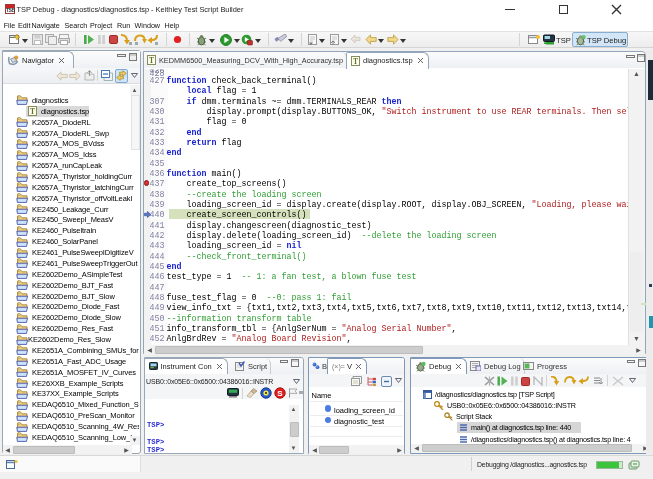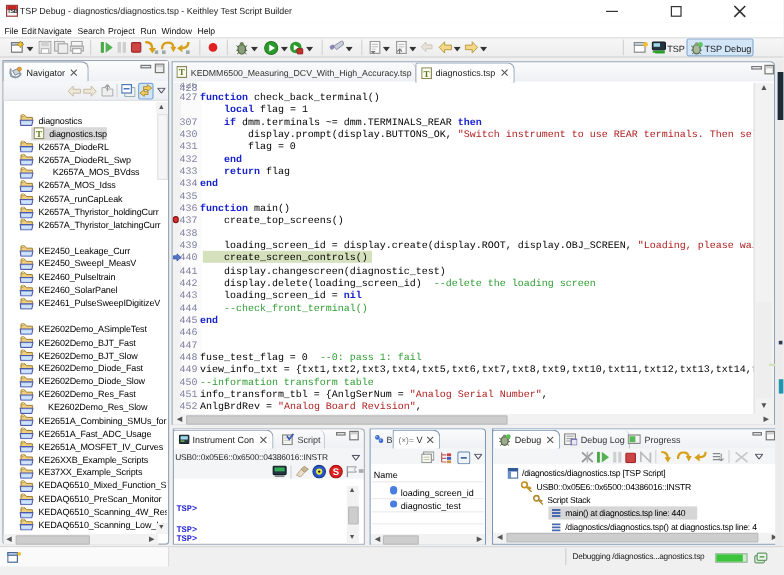--- a/index.html
+++ b/index.html
@@ -304,21 +304,21 @@
       </svg>
       <span style="margin-left:4px">K2657A_DiodeRL_Swp</span>
     </div>
 <div class="nav-row" style="left:13px;top:54.4px">
       <svg width="12" height="10" viewBox="0 0 12 10" style="flex:none">
         <path d="M1.5 1.2 L4.8 1.2 L6 2.8 L11 2.8 L11 6 L1.5 6 Z" fill="#f0cf7e" stroke="#9a7a28" stroke-width="0.8"></path>
         <path d="M2.2 0.4 L3.8 0.4 L4.6 1.6 L2.2 2.6 Z" fill="#f6e2a0" stroke="#b09040" stroke-width="0.6"></path>
         <path d="M0.8 5.2 L11.6 5.2 L10.4 9.6 L1.4 9.6 Z" fill="#aecdf4" stroke="#5058aa" stroke-width="0.9"></path>
         <path d="M2 6.3 L10.4 6.3 L10 8.6 L2 8.6 Z" fill="#cfe3fb"></path>
       </svg>
-      <span style="margin-left:16px">K2657A_MOS_BVdss</span>
+      <span style="margin-left:4px">K2657A_MOS_BVdss</span>
     </div>
 <div class="nav-row" style="left:13px;top:65.2px">
       <svg width="12" height="10" viewBox="0 0 12 10" style="flex:none">
         <path d="M1.5 1.2 L4.8 1.2 L6 2.8 L11 2.8 L11 6 L1.5 6 Z" fill="#f0cf7e" stroke="#9a7a28" stroke-width="0.8"></path>
         <path d="M2.2 0.4 L3.8 0.4 L4.6 1.6 L2.2 2.6 Z" fill="#f6e2a0" stroke="#b09040" stroke-width="0.6"></path>
         <path d="M0.8 5.2 L11.6 5.2 L10.4 9.6 L1.4 9.6 Z" fill="#aecdf4" stroke="#5058aa" stroke-width="0.9"></path>
         <path d="M2 6.3 L10.4 6.3 L10 8.6 L2 8.6 Z" fill="#cfe3fb"></path>
       </svg>
       <span style="margin-left:4px">K2657A_MOS_Idss</span>
     </div>
@@ -342,20 +342,29 @@
     </div>
 <div class="nav-row" style="left:13px;top:97.8px">
       <svg width="12" height="10" viewBox="0 0 12 10" style="flex:none">
         <path d="M1.5 1.2 L4.8 1.2 L6 2.8 L11 2.8 L11 6 L1.5 6 Z" fill="#f0cf7e" stroke="#9a7a28" stroke-width="0.8"></path>
         <path d="M2.2 0.4 L3.8 0.4 L4.6 1.6 L2.2 2.6 Z" fill="#f6e2a0" stroke="#b09040" stroke-width="0.6"></path>
         <path d="M0.8 5.2 L11.6 5.2 L10.4 9.6 L1.4 9.6 Z" fill="#aecdf4" stroke="#5058aa" stroke-width="0.9"></path>
         <path d="M2 6.3 L10.4 6.3 L10 8.6 L2 8.6 Z" fill="#cfe3fb"></path>
       </svg>
       <span style="margin-left:4px">K2657A_Thyristor_latchingCurr</span>
     </div>
+<div class="nav-row" style="left:13px;top:108.7px">
+      <svg width="12" height="10" viewBox="0 0 12 10" style="flex:none">
+        <path d="M1.5 1.2 L4.8 1.2 L6 2.8 L11 2.8 L11 6 L1.5 6 Z" fill="#f0cf7e" stroke="#9a7a28" stroke-width="0.8"></path>
+        <path d="M2.2 0.4 L3.8 0.4 L4.6 1.6 L2.2 2.6 Z" fill="#f6e2a0" stroke="#b09040" stroke-width="0.6"></path>
+        <path d="M0.8 5.2 L11.6 5.2 L10.4 9.6 L1.4 9.6 Z" fill="#aecdf4" stroke="#5058aa" stroke-width="0.9"></path>
+        <path d="M2 6.3 L10.4 6.3 L10 8.6 L2 8.6 Z" fill="#cfe3fb"></path>
+      </svg>
+      <span style="margin-left:4px">K2657A_Thyristor_offVoltLeakl</span>
+    </div>
 <div class="nav-row" style="left:13px;top:119.6px">
       <svg width="12" height="10" viewBox="0 0 12 10" style="flex:none">
         <path d="M1.5 1.2 L4.8 1.2 L6 2.8 L11 2.8 L11 6 L1.5 6 Z" fill="#f0cf7e" stroke="#9a7a28" stroke-width="0.8"></path>
         <path d="M2.2 0.4 L3.8 0.4 L4.6 1.6 L2.2 2.6 Z" fill="#f6e2a0" stroke="#b09040" stroke-width="0.6"></path>
         <path d="M0.8 5.2 L11.6 5.2 L10.4 9.6 L1.4 9.6 Z" fill="#aecdf4" stroke="#5058aa" stroke-width="0.9"></path>
         <path d="M2 6.3 L10.4 6.3 L10 8.6 L2 8.6 Z" fill="#cfe3fb"></path>
       </svg>
       <span style="margin-left:4px">KE2450_Leakage_Curr</span>
     </div>
 <div class="nav-row" style="left:13px;top:130.4px">
@@ -387,20 +396,29 @@
     </div>
 <div class="nav-row" style="left:13px;top:163.1px">
       <svg width="12" height="10" viewBox="0 0 12 10" style="flex:none">
         <path d="M1.5 1.2 L4.8 1.2 L6 2.8 L11 2.8 L11 6 L1.5 6 Z" fill="#f0cf7e" stroke="#9a7a28" stroke-width="0.8"></path>
         <path d="M2.2 0.4 L3.8 0.4 L4.6 1.6 L2.2 2.6 Z" fill="#f6e2a0" stroke="#b09040" stroke-width="0.6"></path>
         <path d="M0.8 5.2 L11.6 5.2 L10.4 9.6 L1.4 9.6 Z" fill="#aecdf4" stroke="#5058aa" stroke-width="0.9"></path>
         <path d="M2 6.3 L10.4 6.3 L10 8.6 L2 8.6 Z" fill="#cfe3fb"></path>
       </svg>
       <span style="margin-left:4px">KE2461_PulseSweepIDigitizeV</span>
     </div>
+<div class="nav-row" style="left:13px;top:173.9px">
+      <svg width="12" height="10" viewBox="0 0 12 10" style="flex:none">
+        <path d="M1.5 1.2 L4.8 1.2 L6 2.8 L11 2.8 L11 6 L1.5 6 Z" fill="#f0cf7e" stroke="#9a7a28" stroke-width="0.8"></path>
+        <path d="M2.2 0.4 L3.8 0.4 L4.6 1.6 L2.2 2.6 Z" fill="#f6e2a0" stroke="#b09040" stroke-width="0.6"></path>
+        <path d="M0.8 5.2 L11.6 5.2 L10.4 9.6 L1.4 9.6 Z" fill="#aecdf4" stroke="#5058aa" stroke-width="0.9"></path>
+        <path d="M2 6.3 L10.4 6.3 L10 8.6 L2 8.6 Z" fill="#cfe3fb"></path>
+      </svg>
+      <span style="margin-left:4px">KE2461_PulseSweepTriggerOut</span>
+    </div>
 <div class="nav-row" style="left:13px;top:184.8px">
       <svg width="12" height="10" viewBox="0 0 12 10" style="flex:none">
         <path d="M1.5 1.2 L4.8 1.2 L6 2.8 L11 2.8 L11 6 L1.5 6 Z" fill="#f0cf7e" stroke="#9a7a28" stroke-width="0.8"></path>
         <path d="M2.2 0.4 L3.8 0.4 L4.6 1.6 L2.2 2.6 Z" fill="#f6e2a0" stroke="#b09040" stroke-width="0.6"></path>
         <path d="M0.8 5.2 L11.6 5.2 L10.4 9.6 L1.4 9.6 Z" fill="#aecdf4" stroke="#5058aa" stroke-width="0.9"></path>
         <path d="M2 6.3 L10.4 6.3 L10 8.6 L2 8.6 Z" fill="#cfe3fb"></path>
       </svg>
       <span style="margin-left:4px">KE2602Demo_ASimpleTest</span>
     </div>
 <div class="nav-row" style="left:13px;top:195.7px">
@@ -448,21 +466,21 @@
       </svg>
       <span style="margin-left:4px">KE2602Demo_Res_Fast</span>
     </div>
 <div class="nav-row" style="left:13px;top:250.0px">
       <svg width="12" height="10" viewBox="0 0 12 10" style="flex:none">
         <path d="M1.5 1.2 L4.8 1.2 L6 2.8 L11 2.8 L11 6 L1.5 6 Z" fill="#f0cf7e" stroke="#9a7a28" stroke-width="0.8"></path>
         <path d="M2.2 0.4 L3.8 0.4 L4.6 1.6 L2.2 2.6 Z" fill="#f6e2a0" stroke="#b09040" stroke-width="0.6"></path>
         <path d="M0.8 5.2 L11.6 5.2 L10.4 9.6 L1.4 9.6 Z" fill="#aecdf4" stroke="#5058aa" stroke-width="0.9"></path>
         <path d="M2 6.3 L10.4 6.3 L10 8.6 L2 8.6 Z" fill="#cfe3fb"></path>
       </svg>
-      <span style="margin-left:12px">KE2602Demo_Res_Slow</span>
+      <span style="margin-left:0">KE2602Demo_Res_Slow</span>
     </div>
 <div class="nav-row" style="left:13px;top:260.9px">
       <svg width="12" height="10" viewBox="0 0 12 10" style="flex:none">
         <path d="M1.5 1.2 L4.8 1.2 L6 2.8 L11 2.8 L11 6 L1.5 6 Z" fill="#f0cf7e" stroke="#9a7a28" stroke-width="0.8"></path>
         <path d="M2.2 0.4 L3.8 0.4 L4.6 1.6 L2.2 2.6 Z" fill="#f6e2a0" stroke="#b09040" stroke-width="0.6"></path>
         <path d="M0.8 5.2 L11.6 5.2 L10.4 9.6 L1.4 9.6 Z" fill="#aecdf4" stroke="#5058aa" stroke-width="0.9"></path>
         <path d="M2 6.3 L10.4 6.3 L10 8.6 L2 8.6 Z" fill="#cfe3fb"></path>
       </svg>
       <span style="margin-left:4px">KE2651A_Combining_SMUs_for</span>
     </div>
@@ -591,35 +609,37 @@
 <div class="num" style="left:4.5px;top:69.11px;line-height:10.33px">433</div>
 <div class="code a" style="left:22.6px;top:69.11px;color:#000">    <span class="k">return</span> flag</div>
 <div class="num" style="left:4.5px;top:79.44px;line-height:10.33px">434</div>
 <div class="code a" style="left:22.6px;top:79.44px;color:#000"><span class="k">end</span></div>
 <div class="num" style="left:4.5px;top:89.77px;line-height:10.33px">435</div>
 <div class="num" style="left:4.5px;top:100.10px;line-height:10.33px">436</div>
 <div class="code a" style="left:22.6px;top:100.10px;color:#000"><span class="k">function</span> main()</div>
 <div class="num" style="left:4.5px;top:110.43px;line-height:10.33px">437</div>
 <div class="code a" style="left:22.6px;top:110.43px;color:#000">    create_top_screens()</div>
 <div class="num" style="left:4.5px;top:120.76px;line-height:10.33px">438</div>
+<div class="code a" style="left:22.6px;top:120.76px;color:#000">    <span class="c">--create&nbsp;the&nbsp;loading&nbsp;screen</span></div>
 <div class="num" style="left:4.5px;top:131.09px;line-height:10.33px">439</div>
 <div class="code a" style="left:22.6px;top:131.09px;color:#000">    loading_screen_id = display.create(display.ROOT, display.OBJ_SCREEN, <span class="s">"Loading,&nbsp;please&nbsp;wait</span></div>
 <div class="num" style="left:4.5px;top:141.42px;line-height:10.33px">440</div>
 <div class="code a" style="left:22.6px;top:141.42px;color:#000">    create_screen_controls()</div>
 <div class="num" style="left:4.5px;top:151.75px;line-height:10.33px">441</div>
 <div class="code a" style="left:22.6px;top:151.75px;color:#000">    display.changescreen(diagnostic_test)</div>
 <div class="num" style="left:4.5px;top:162.08px;line-height:10.33px">442</div>
 <div class="code a" style="left:22.6px;top:162.08px;color:#000">    display.delete(loading_screen_id)  <span class="c">--delete&nbsp;the&nbsp;loading&nbsp;screen</span></div>
 <div class="num" style="left:4.5px;top:172.41px;line-height:10.33px">443</div>
 <div class="code a" style="left:22.6px;top:172.41px;color:#000">    loading_screen_id = <span class="k">nil</span></div>
 <div class="num" style="left:4.5px;top:182.74px;line-height:10.33px">444</div>
 <div class="code a" style="left:22.6px;top:182.74px;color:#000">    <span class="c">--check_front_terminal()</span></div>
 <div class="num" style="left:4.5px;top:193.07px;line-height:10.33px">445</div>
 <div class="code a" style="left:22.6px;top:193.07px;color:#000"><span class="k">end</span></div>
 <div class="num" style="left:4.5px;top:203.40px;line-height:10.33px">446</div>
+<div class="code a" style="left:22.6px;top:203.40px;color:#000">test_type = 1  <span class="c">--&nbsp;1:&nbsp;a&nbsp;fan&nbsp;test,&nbsp;a&nbsp;blown&nbsp;fuse&nbsp;test</span></div>
 <div class="num" style="left:4.5px;top:213.73px;line-height:10.33px">447</div>
 <div class="num" style="left:4.5px;top:224.06px;line-height:10.33px">448</div>
 <div class="code a" style="left:22.6px;top:224.06px;color:#000">fuse_test_flag = 0  <span class="c">--0:&nbsp;pass&nbsp;1:&nbsp;fail</span></div>
 <div class="num" style="left:4.5px;top:234.39px;line-height:10.33px">449</div>
 <div class="code a" style="left:22.6px;top:234.39px;color:#000">view_info_txt = {txt1,txt2,txt3,txt4,txt5,txt6,txt7,txt8,txt9,txt10,txt11,txt12,txt13,txt14,tx</div>
 <div class="num" style="left:4.5px;top:244.72px;line-height:10.33px">450</div>
 <div class="code a" style="left:22.6px;top:244.72px;color:#000"><span class="c">--information&nbsp;transform&nbsp;table</span></div>
 <div class="num" style="left:4.5px;top:255.05px;line-height:10.33px">451</div>
 <div class="code a" style="left:22.6px;top:255.05px;color:#000">info_transform_tbl = {AnlgSerNum = <span class="s">"Analog&nbsp;Serial&nbsp;Number"</span>,</div>
 <div class="num" style="left:4.5px;top:265.38px;line-height:10.33px">452</div>

